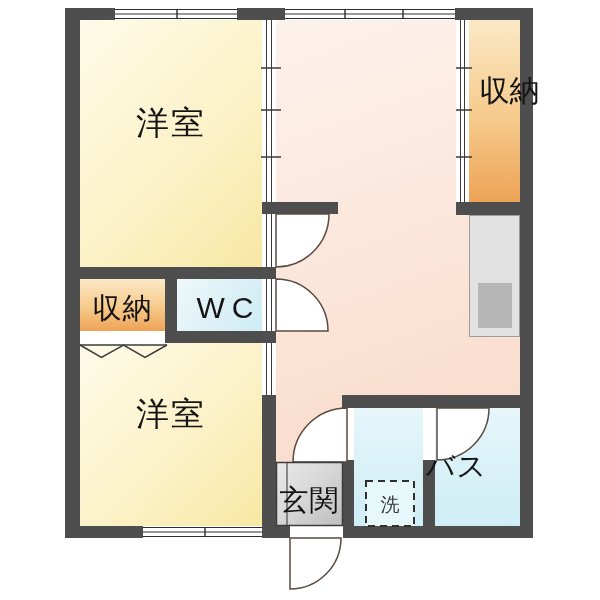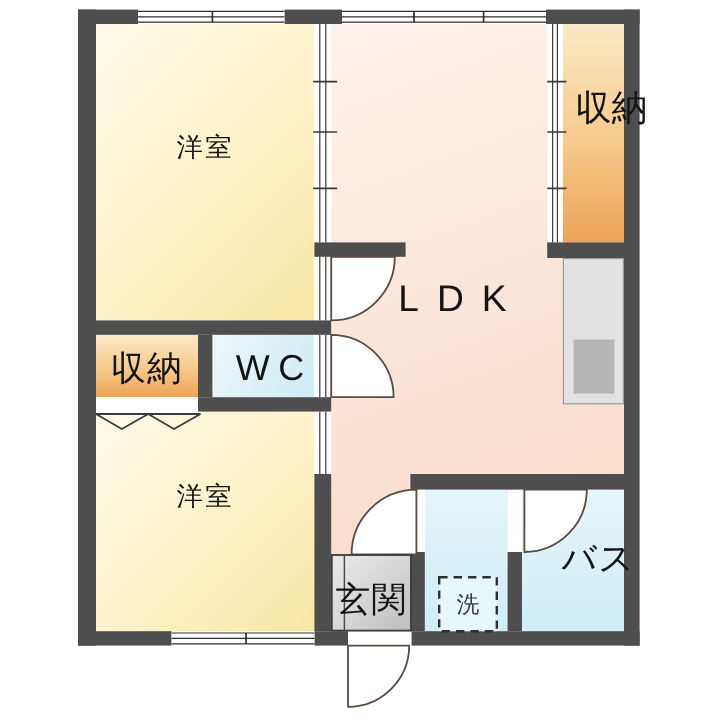--- a/index.html
+++ b/index.html
@@ -12,21 +12,21 @@
   .room-yellow{background:linear-gradient(135deg,#fefbe9 0%,#fcf2c8 55%,#f8e7a4 100%);}
   .room-pink{background:linear-gradient(160deg,#fdf2ec 0%,#fbe3d6 55%,#f8d7c4 100%);}
   .room-orange{background:linear-gradient(180deg,#fbe9c6 0%,#f6c98a 55%,#eda356 100%);}
   .room-cyan{background:linear-gradient(120deg,#eef8fa 0%,#ddf1f6 50%,#cdedf4 100%);}
   .room-bathcyan{background:linear-gradient(180deg,#e6f6fa 0%,#d9f1f7 50%,#cfeef5 100%);}
   .room-gray{background:linear-gradient(135deg,#eaeaea 0%,#d6d6d6 50%,#bdbdbd 100%);}
   .wall{background:#4e4e4e;}
   .whitefill{background:#ffffff;}
   
   .lbl{position:absolute;text-align:center;line-height:1.15;white-space:nowrap;}
-  .lbl-room{font-size:22px;line-height:38px;letter-spacing:2px;}
+  .lbl-room{font-size:33px;line-height:38px;letter-spacing:2px;}
   .lbl-ldk{font-size:31px;letter-spacing:15px;text-indent:15px;}
   .lbl-wc{font-size:30px;letter-spacing:7px;text-indent:7px;}
   .lbl-small{font-size:29px;letter-spacing:1px;}
   .lbl-washer{font-size:19px;color:#3a3a3a;}
   .vertical-text{display:inline-block;width:1em;word-break:break-all;line-height:1.18;font-size:30px;}
   svg{position:absolute;left:0;top:0;}
 </style>
 </head>
 <body>
 
@@ -118,29 +118,28 @@
   </svg>
 
   <div class="lbl lbl-room" style="left:80px;top:104px;width:182px;">
     <div>洋室</div>
   </div>
 
   <div class="lbl lbl-room" style="left:80px;top:395px;width:182px;">
     <div>洋室</div>
   </div>
 
-  <div class="lbl lbl-ldk" style="left:277px;top:231px;width:200px;">LDK</div>
 
   <div class="lbl" style="left:469px;top:73px;width:51px;">
     <span class="vertical-text">収納</span>
   </div>
 
   <div class="lbl lbl-small" style="left:80px;top:292px;width:85px;">収納</div>
 
   <div class="lbl lbl-wc" style="left:177px;top:291px;width:96px;">WC</div>
 
   <div class="lbl lbl-small" style="left:276px;top:484px;width:67px;">玄関</div>
 
-  <div class="lbl lbl-small" style="left:456px;top:450px;width:85px;">バス</div>
+  <div class="lbl lbl-small" style="left:414px;top:450px;width:85px;">バス</div>
 
   <div class="lbl lbl-washer" style="left:366px;top:494px;width:48px;">洗</div>
 
 </div>
 
 </body></html>

